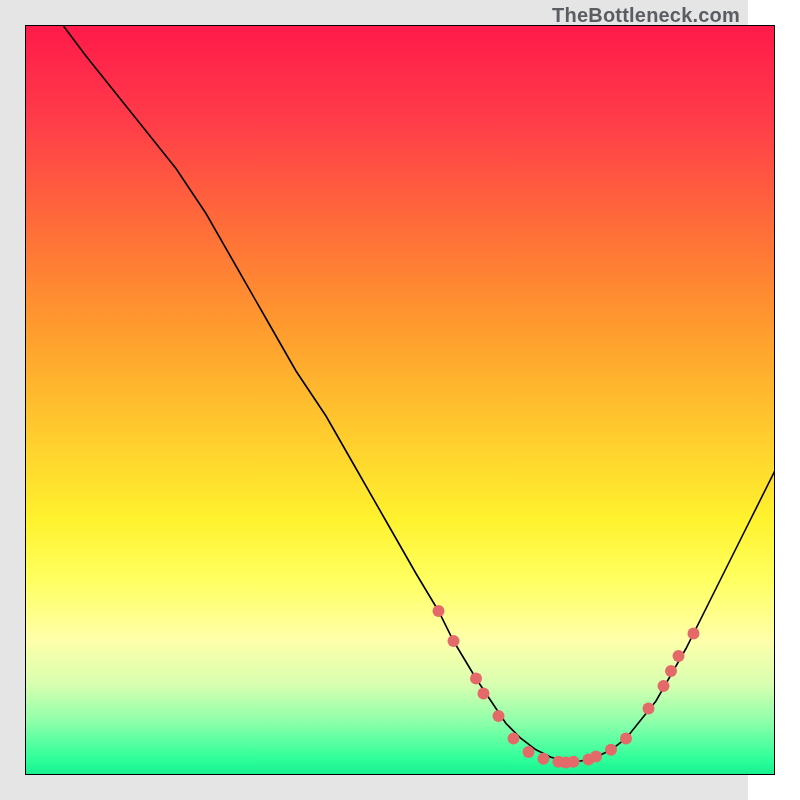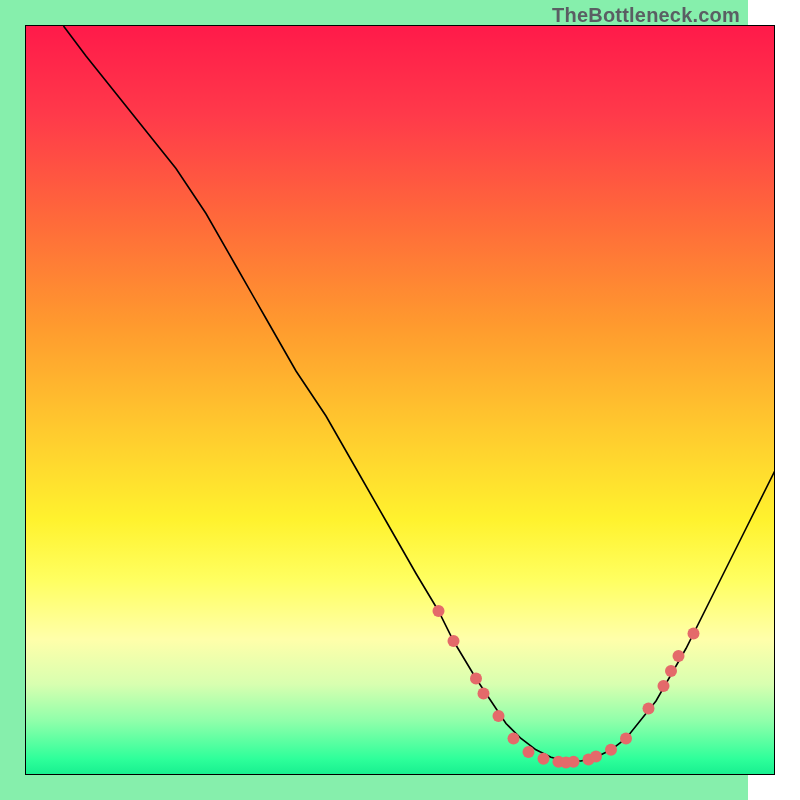--- a/index.html
+++ b/index.html
@@ -7,21 +7,21 @@
     padding: 0;
     width: 800px;
     height: 800px;
     overflow: hidden;
     font-family: Arial, Helvetica, sans-serif;
   }
   .chart-wrap {
     position: relative;
     width: 748px;
     height: 800px;
-    background: #86efac;
+    background: #e5e5e5;
   }
   .plot-area {
     position: absolute;
     left: 25px;
     top: 25px;
     width: 750px;
     height: 750px;
     box-sizing: border-box;
     border: 1.5px solid #000;
     overflow: hidden;

